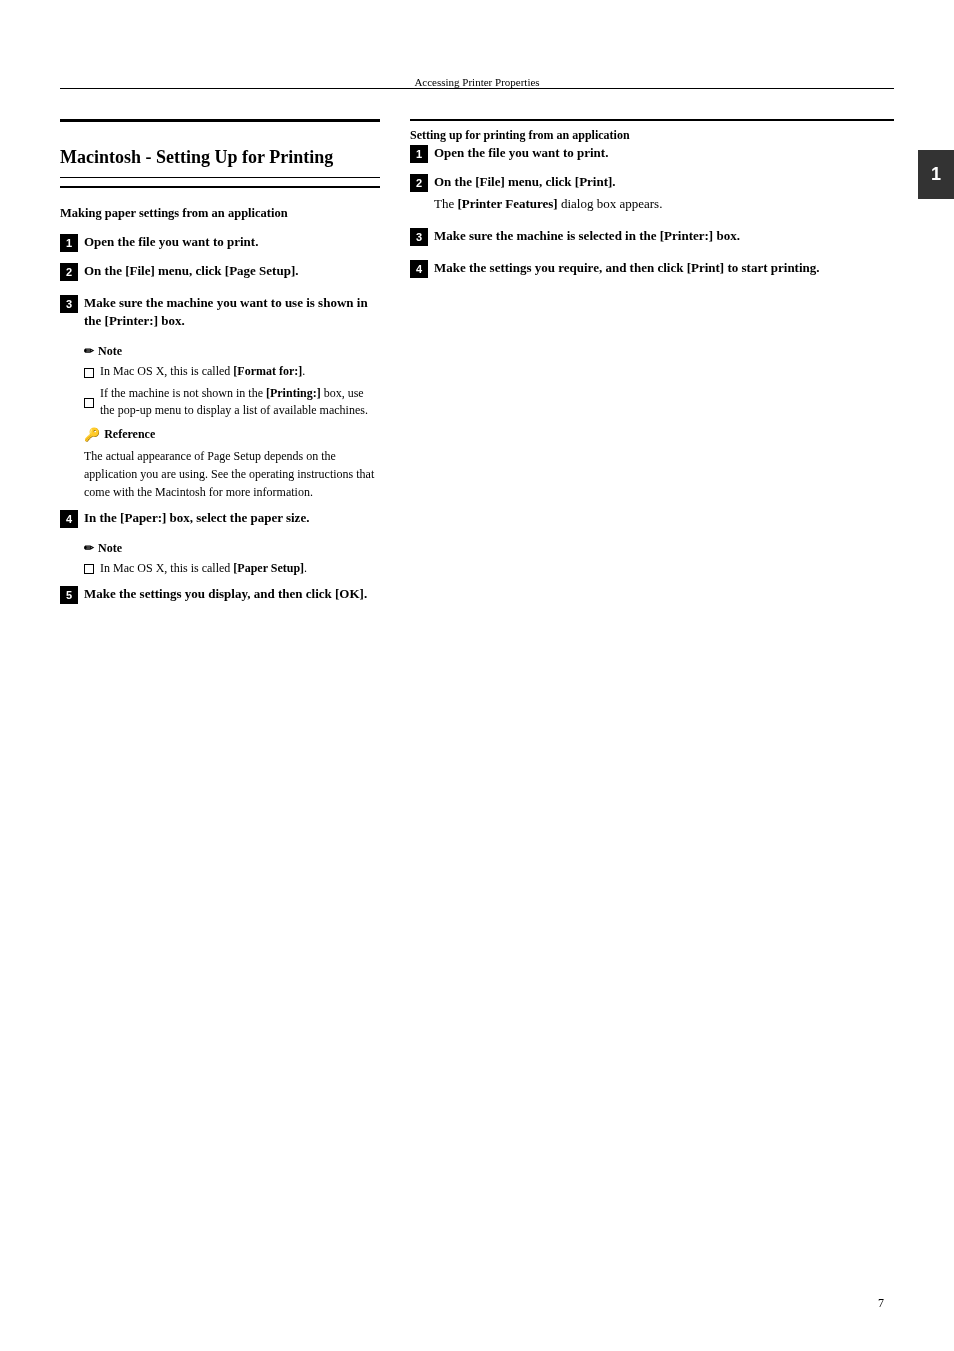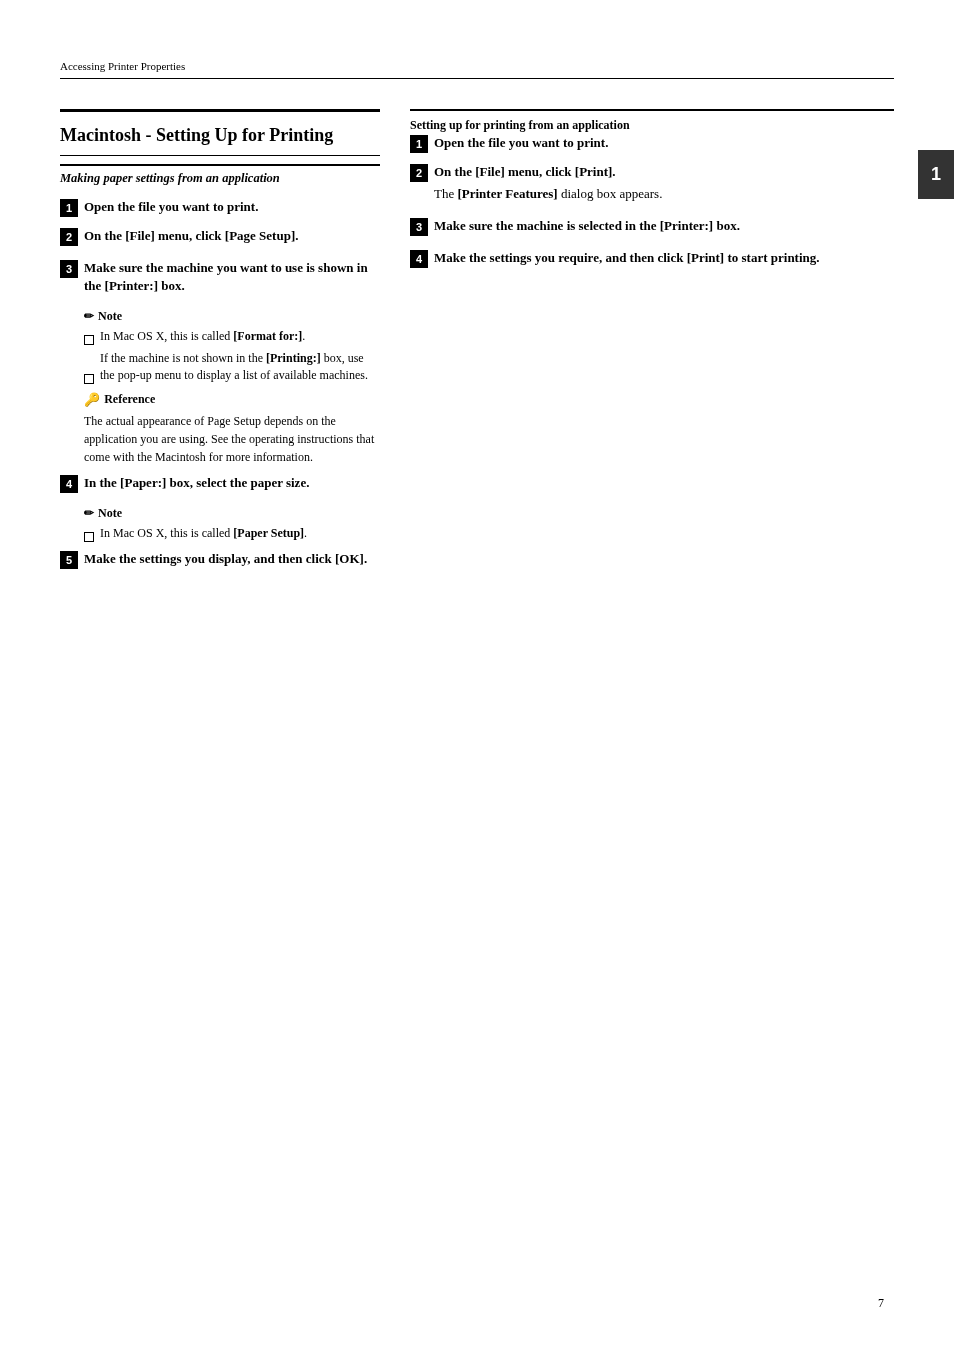--- a/index.html
+++ b/index.html
@@ -16,23 +16,22 @@
     .page-container {
       width: 954px;
       min-height: 1351px;
       padding: 60px 0 60px 0;
       position: relative;
     }
 
     
     .top-header {
       border-bottom: 1px solid #000;
-      margin: 0 60px 0 60px;
-      padding-bottom: 6px;
-      text-align: left;
+      margin: 16px 60px 0 60px;
+      text-align: center;
       font-size: 11px;
       margin-bottom: 30px;
     }
 
     
     .chapter-tab {
       position: absolute;
       top: 150px;
       right: 0;
       width: 36px;
@@ -67,35 +66,34 @@
 
     .right-column {
       flex: 1;
     }
 
     
     .section-title {
       font-size: 18px;
       font-weight: bold;
       border-top: 3px solid #000;
-      padding-top: 12px;
+      padding-top: 24px;
       margin-bottom: 8px;
       border-bottom: 1px solid #000;
       padding-bottom: 8px;
       line-height: 1.3;
     }
 
     .subsection-title {
       font-size: 12.5px;
       font-weight: bold;
       border-top: 2px solid #000;
-      padding-top: 4px;
+      padding-top: 17px;
       margin-bottom: 10px;
       line-height: 1.4;
-      font-style: italic;
     }
 
     
     .step {
       display: flex;
       align-items: flex-start;
       margin-bottom: 10px;
       gap: 6px;
     }
 
@@ -141,21 +139,21 @@
       font-weight: bold;
       font-size: 12px;
       margin-bottom: 4px;
       display: flex;
       align-items: flex-start;
       gap: 4px;
     }
 
     .note-item {
       display: flex;
-      align-items: flex-end;
+      align-items: center;
       gap: 6px;
       margin-bottom: 5px;
       font-size: 12px;
       line-height: 1.4;
     }
 
     .note-item .checkbox-icon {
       width: 10px;
       height: 10px;
       border: 1px solid #000;

